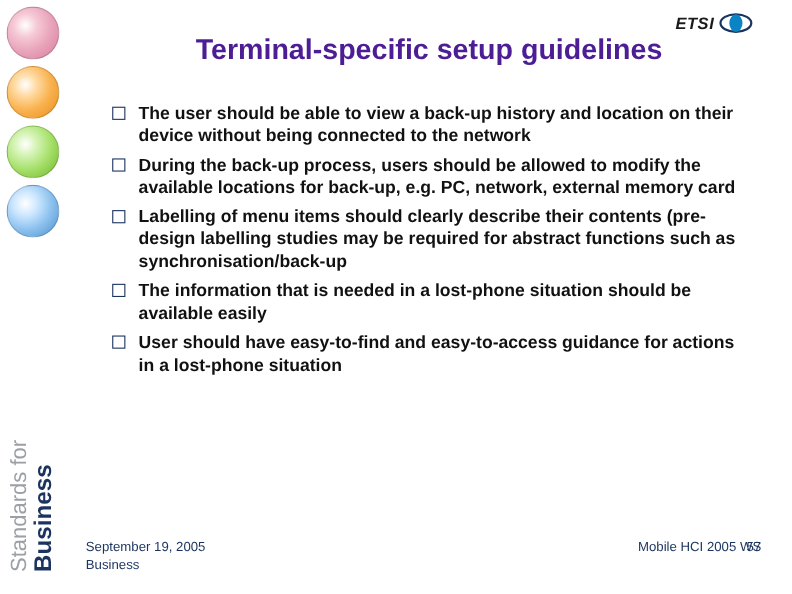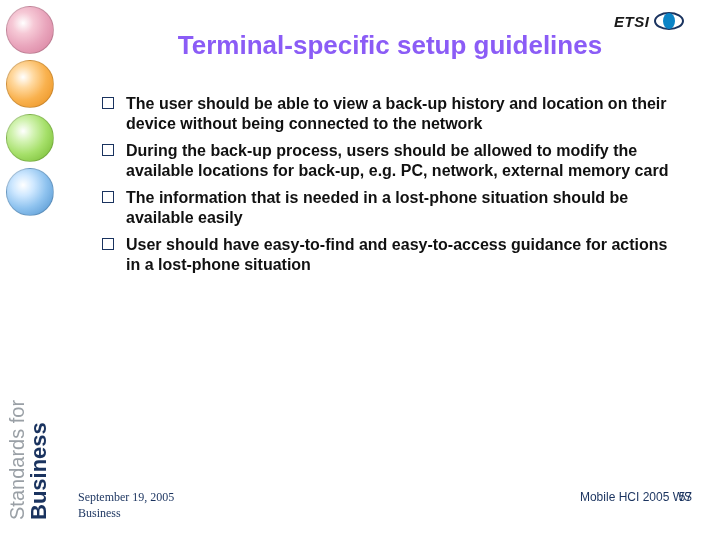--- a/index.html
+++ b/index.html
@@ -64,21 +64,21 @@
     height: 20px;
   }
   .title {
     position: absolute;
     left: 100px;
     right: 40px;
     top: 30px;
     text-align: center;
     font-size: 26px;
     font-weight: 700;
-    color: #8b5cf6;
+    color: #4c1d95;
   }
   .content {
     position: absolute;
     left: 100px;
     right: 50px;
     top: 94px;
     bottom: 70px;
   }
   ul.bullets {
     list-style: none;
@@ -112,21 +112,20 @@
     height: 40px;
     font-size: 12px;
     color: #1a335f;
     font-weight: 400;
   }
   .footer .fdate {
     position: absolute;
     left: 0;
     top: 0;
     line-height: 1.3;
-    font-family: Liberation Serif, serif;
   }
   .footer .fcenter {
     position: absolute;
     left: 0;
     right: 0;
     top: 0;
     text-align: right;
   }
   .footer .fpage {
     position: absolute;
@@ -159,20 +158,21 @@
     </svg>
   </span>
 </div>
 
 <div class="title">Terminal-specific setup guidelines</div>
 
 <div class="content">
   <ul class="bullets">
     <li>The user should be able to view a back-up history and location on their device without being connected to the network</li>
     <li>During the back-up process, users should be allowed to modify the available locations for back-up, e.g. PC, network, external memory card</li>
+    <li>Labelling of menu items should clearly describe their contents (pre-design labelling studies may be required for abstract functions such as synchronisation/back-up</li>
     <li>The information that is needed in a lost-phone situation should be available easily</li>
     <li>User should have easy-to-find and easy-to-access guidance for actions in a lost-phone situation</li>
   </ul>
 </div>
 
 <div class="footer">
   <div class="fdate">
     <span>September 19, 2005</span><br>
     <span>Business</span>
   </div>

